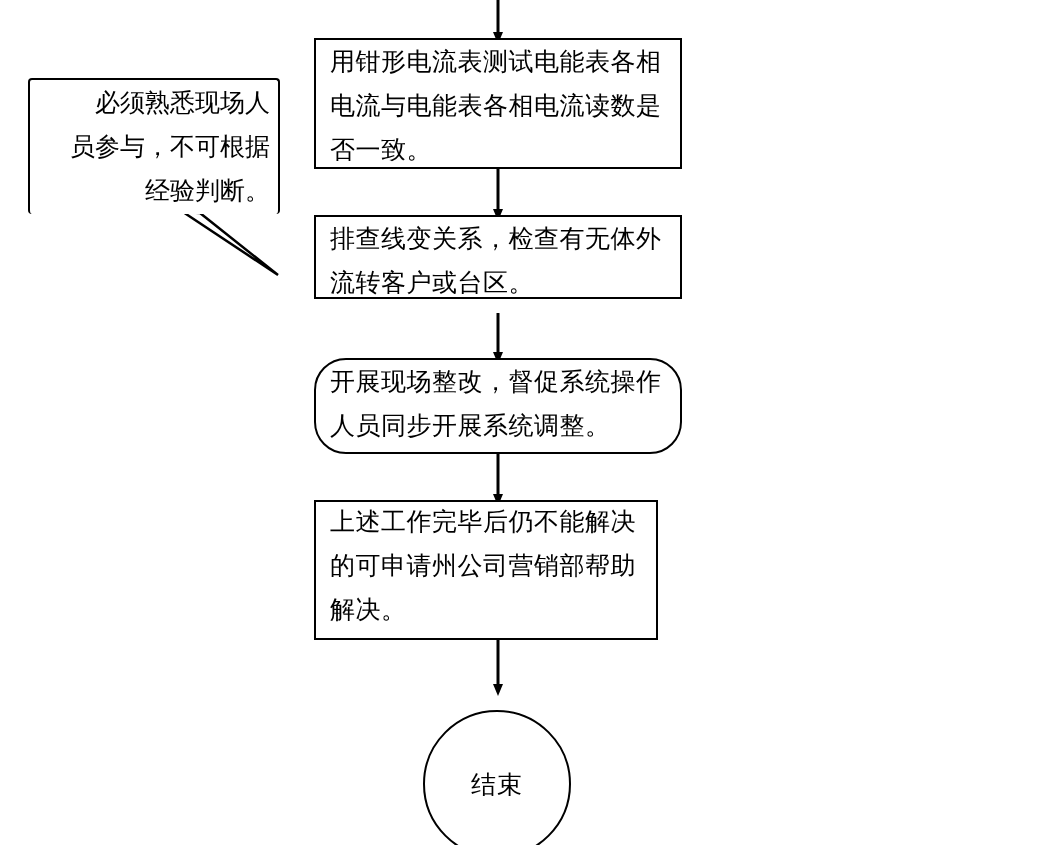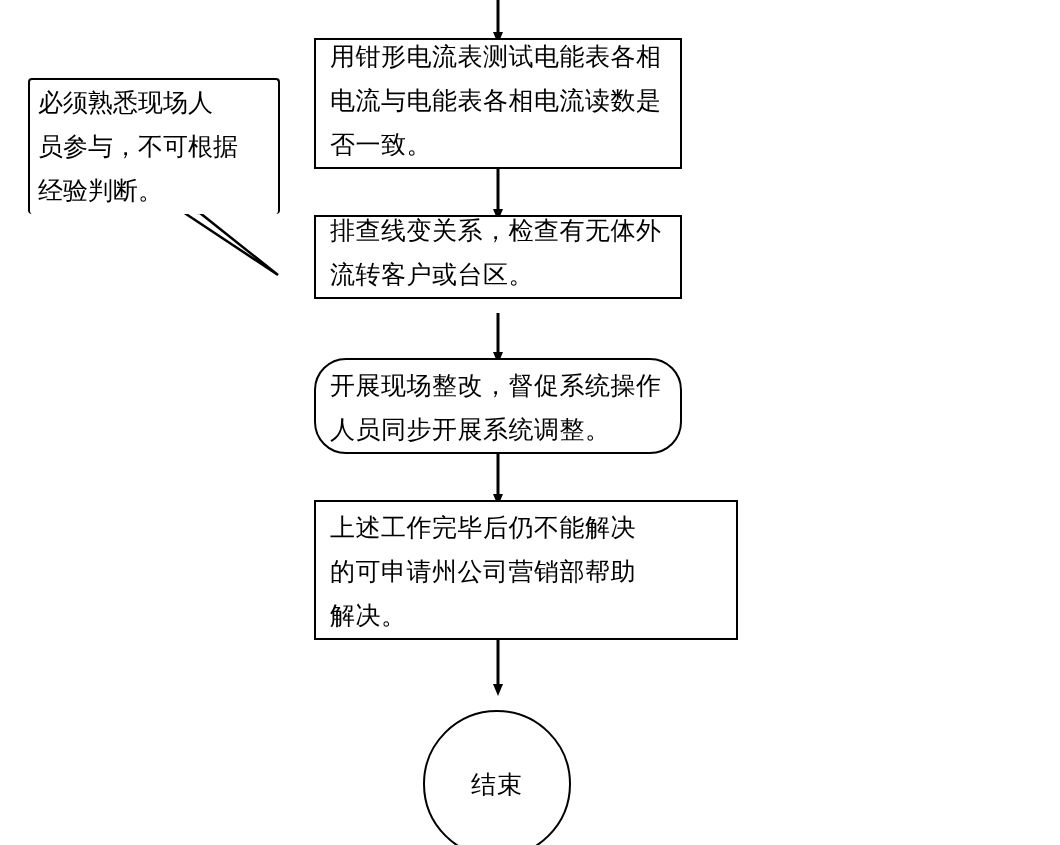--- a/index.html
+++ b/index.html
@@ -14,21 +14,21 @@
     background: #ffffff;
     font-family: "Liberation Serif", "DejaVu Serif", serif;
     overflow: hidden;
   }
   .node {
     position: absolute;
     box-sizing: border-box;
     border: 2px solid #000000;
     background: #ffffff;
     display: flex;
-    align-items: flex-end;
+    align-items: flex-start;
     justify-content: flex-start;
   }
   .node .txt {
     display: block;
     width: 100%;
     padding: 0 14px;
     font-size: 25px;
     line-height: 44px;
     color: #000000;
     letter-spacing: 0.5px;
@@ -59,22 +59,23 @@
     display: flex;
     align-items: center;
   }
   .callout .txt {
     display: block;
     width: 100%;
     padding: 0 8px;
     font-size: 25px;
     line-height: 44px;
     color: #000000;
-    text-align: left;
+    text-align: right;
     white-space: pre-line;
+    margin-left: 14px;
   }
   svg.overlay {
     position: absolute;
     left: 0;
     top: 0;
     width: 1060px;
     height: 845px;
     pointer-events: none;
   }
 </style>
@@ -115,21 +116,21 @@
   <div class="node" style="left:314px; top:215px; width:368px; height:84px;">
     <span class="txt">排查线变关系，检查有无体外
 流转客户或台区。</span>
   </div>
 
   <div class="node" style="left:314px; top:358px; width:368px; height:96px;border-radius:32px;">
     <span class="txt">开展现场整改，督促系统操作
 人员同步开展系统调整。</span>
   </div>
 
-  <div class="node" style="left:314px; top:500px; width:424px; height:140px;">
+  <div class="node" style="left:314px; top:500px; width:344px; height:140px;font-family:Liberation Mono, monospace;">
     <span class="txt">上述工作完毕后仍不能解决
 的可申请州公司营销部帮助
 解决。</span>
   </div>
 
   <div class="terminal" style="left:423px; top:710px; width:148px; height:148px;">
     <span class="txt">结束</span>
   </div>
 
   <div class="callout" style="left:28px; top:78px; width:252px; height:136px; border-bottom:none;">

